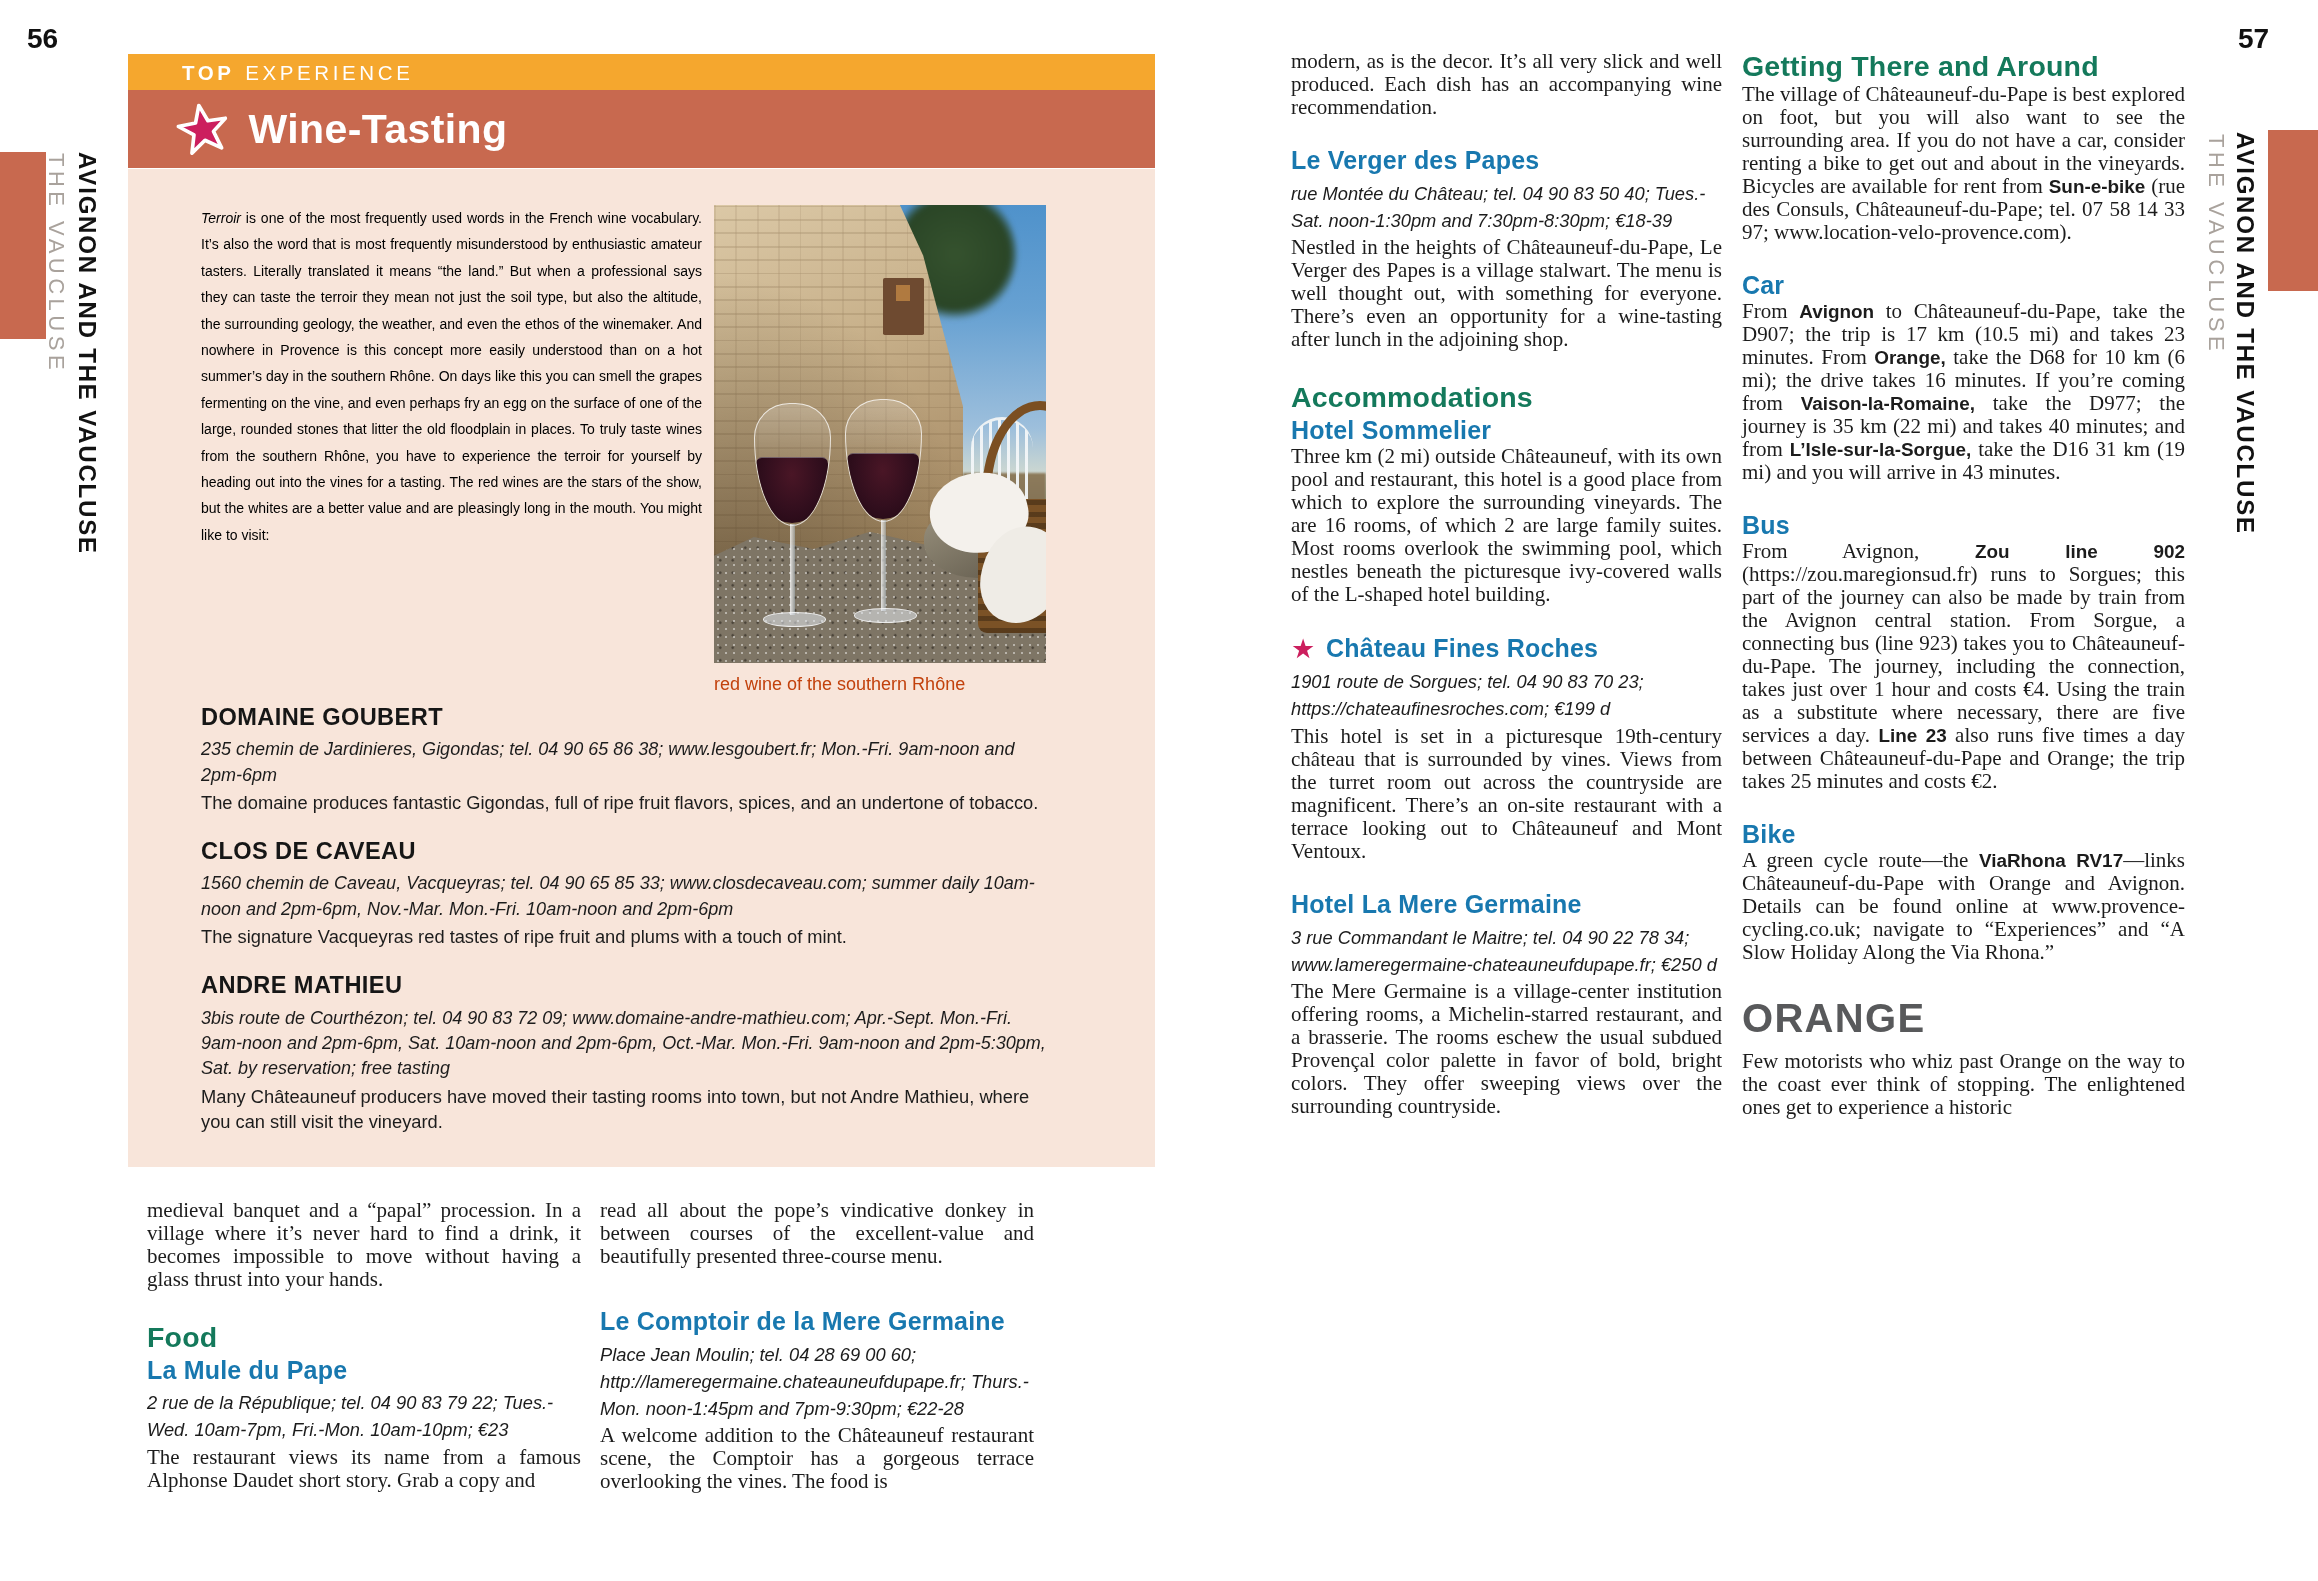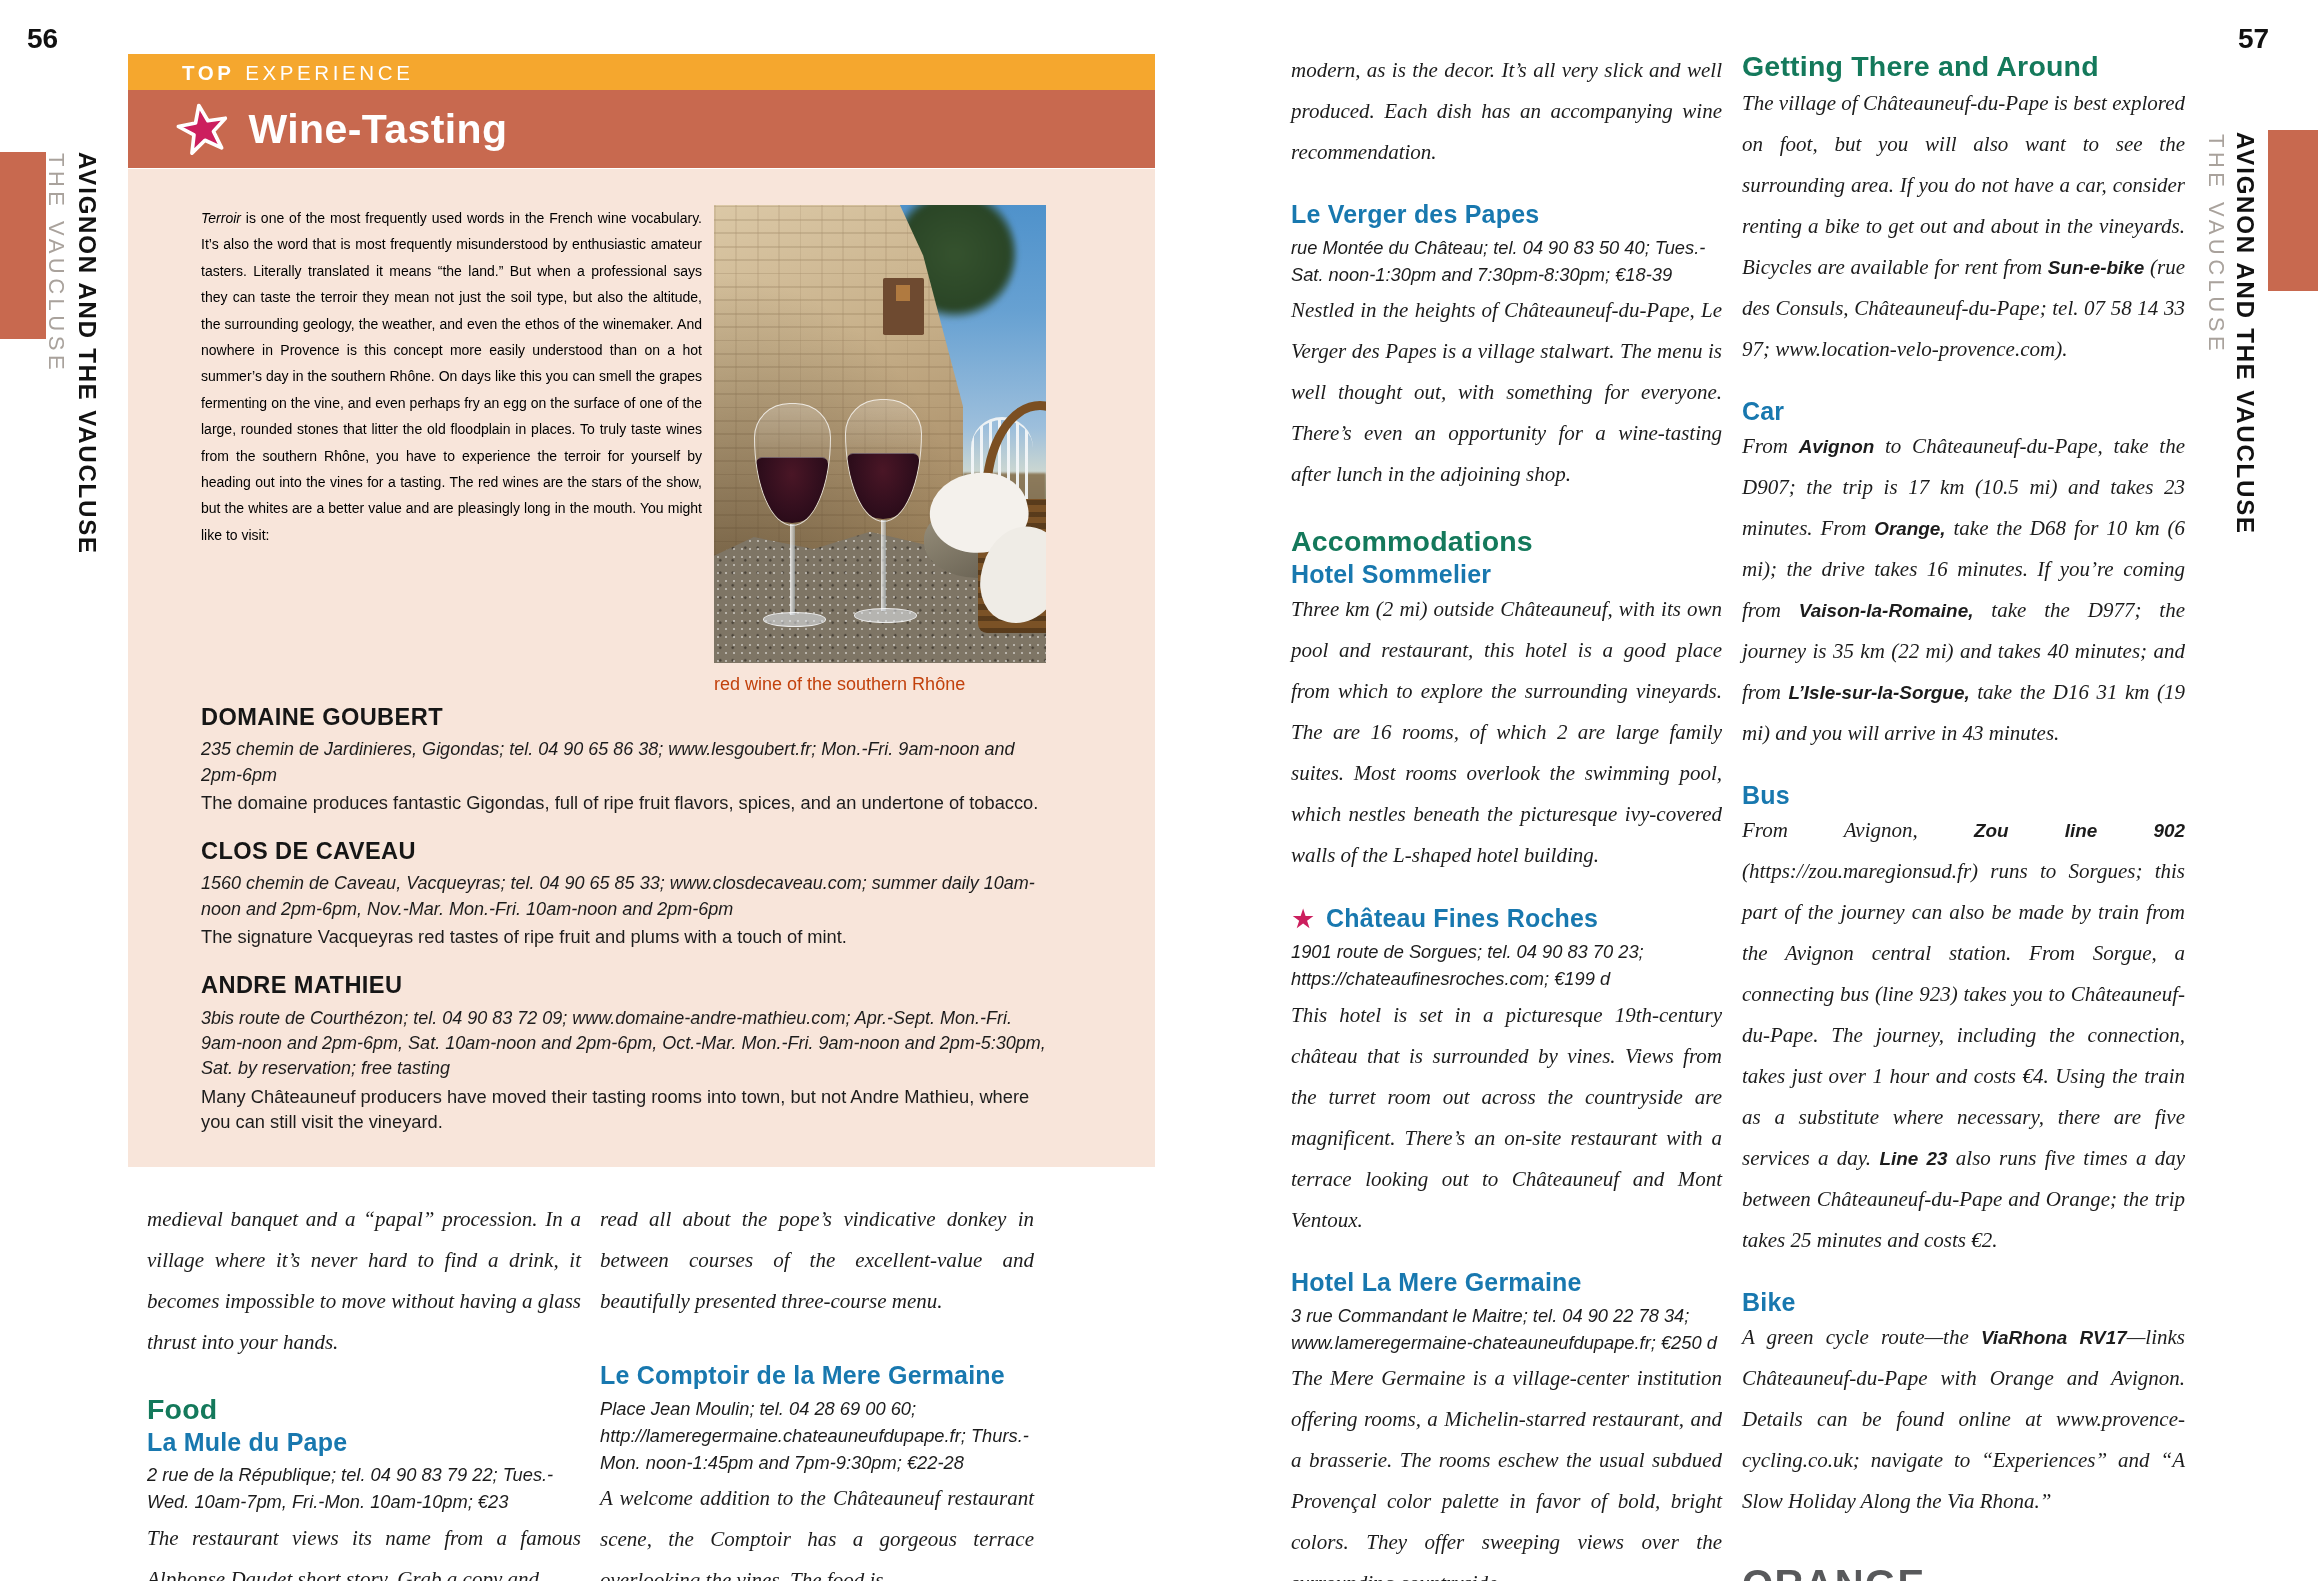--- a/index.html
+++ b/index.html
@@ -1,21 +1,21 @@
 <!DOCTYPE html>
 <html style="font-size:14.3px"><head>
 <meta charset="utf-8">
 <style>
   html,body { margin:0; padding:0; background:#ffffff; }
   .spread { position:relative; width:2319px; height:1581px; background:#ffffff; overflow:hidden;
             font-family:"Liberation Sans", sans-serif; color:#1b1b1b; }
 
   
   p { margin:0; }
-  .serif { font-family:"Liberation Serif", serif; font-size:21px; line-height:41px; text-align:justify; color:#1c1c1c;font-style:italic; }
+  .serif { font-family:"Liberation Serif", serif; font-size:21px; line-height:23px; text-align:justify; color:#1c1c1c; }
   .b { font-family:"Liberation Sans", sans-serif; font-weight:700; font-size:0.9em; }
   .i { font-style:italic; }
   .h-green { font-weight:700; font-size:28.5px; color:#14795B; letter-spacing:0.2px; }
   .h-blue  { font-weight:700; font-size:25px; color:#1878AF; letter-spacing:0.2px; }
   .details { font-family:"Liberation Sans", sans-serif; font-style:italic; font-size:18.3px;
              line-height:27px; color:#1c1c1c; text-align:left; }
 
   
   .pageno { position:absolute; top:23px; font-weight:700; font-size:28px; color:#111; }
   .pageno-left { left:27px; } .pageno-right { left:2238px; }
@@ -113,21 +113,21 @@
   .lcol2 { left:600px; top:1199px; width:434px; }
   .rcol1 { left:1291px; top:50px; width:431px; }
   .rcol2 { left:1742px; top:50px; width:443px; }
   .col .h-green { margin-top:30px; }
   .col .h-blue { margin-top:27px; }
   .col .h-green + .h-blue { margin-top:1.8px; }
   .col .details { margin-top:4.5px; margin-bottom:2.7px; }
   .col .h-green:first-child, .col .h-blue:first-child, .col p:first-child { margin-top:0; }
   .starred { display:flex; align-items:center; }
   .star-glyph { color:#CC1F5E; font-size:27px; margin-right:10.7px; font-family:"DejaVu Sans", sans-serif; }
-  .h-orange { font-weight:700; font-size:40px; color:#58595B; letter-spacing:1.3px; margin-top:40px;
+  .h-orange { font-weight:700; font-size:40px; color:#58595B; letter-spacing:1.3px; margin-top:32px;
               font-family:"Liberation Sans", sans-serif; }
   .h-orange + .serif { margin-top:9px; }
 </style>
 </head>
 <body>
 
 <div class="spread">
 
   <div class="pageno pageno-left">56</div>
   <div class="pageno pageno-right">57</div>

